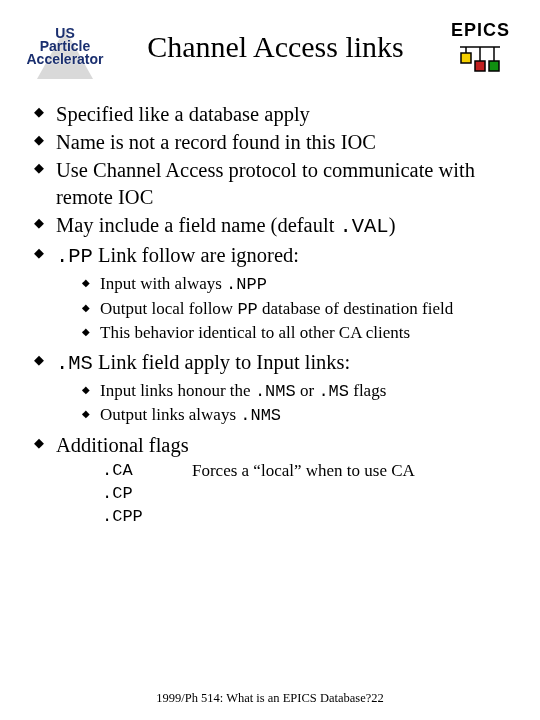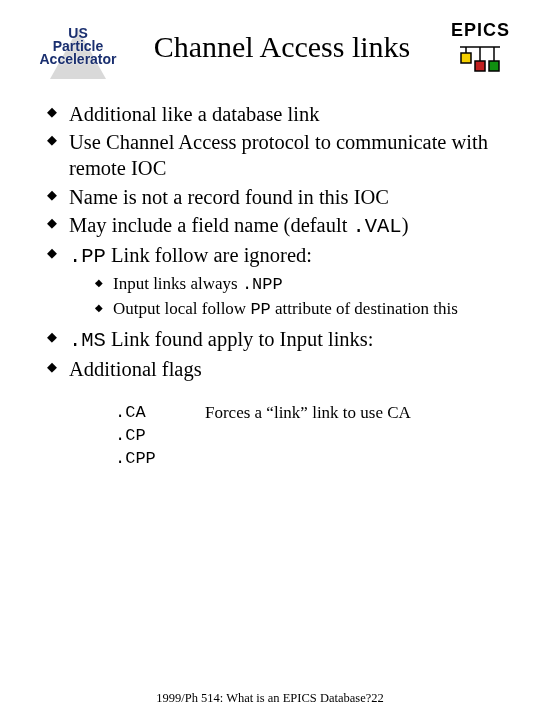--- a/index.html
+++ b/index.html
@@ -7,21 +7,21 @@
     padding: 0;
     width: 540px;
     height: 720px;
     font-family: 'Times New Roman', serif;
     background: white;
     color: black;
     position: relative;
     box-sizing: border-box;
   }
   .slide {
-    padding: 20px 30px 50px 43px;
+    padding: 20px 30px 50px 30px;
     box-sizing: border-box;
     width: 100%;
     height: 100%;
   }
   .header {
     display: flex;
     align-items: center;
     justify-content: space-between;
     margin-bottom: 28px;
   }
@@ -95,21 +95,21 @@
   ul.sub > li::before {
     content: "◆";
     position: absolute;
     left: 0;
     top: 3px;
     font-size: 10px;
   }
   .mono { font-family: 'Courier New', monospace; }
   .flag-table {
     margin-left: 46px;
-    margin-top: 20px;
+    margin-top: 2px;
   }
   .flag-row { display: flex; font-size: 17px; line-height: 1.35; }
   .flag-key { width: 90px; font-family: 'Courier New', monospace; }
   .flag-desc { flex: 1; }
   .footer {
     position: absolute;
     bottom: 14px;
     left: 30px;
     right: 30px;
     display: flex;
@@ -138,37 +138,42 @@
         <line x1="24" y1="4" x2="24" y2="18" stroke="black" stroke-width="1.5"></line>
         <line x1="38" y1="4" x2="38" y2="18" stroke="black" stroke-width="1.5"></line>
         <rect x="5" y="10" width="10" height="10" fill="#f5d000" stroke="black" stroke-width="1.5"></rect>
         <rect x="19" y="18" width="10" height="10" fill="#c02020" stroke="black" stroke-width="1.5"></rect>
         <rect x="33" y="18" width="10" height="10" fill="#109010" stroke="black" stroke-width="1.5"></rect>
       </svg>
     </div>
   </div>
 
   <ul class="main">
-    <li><span>Additional like a database link</span></li>
+    <li><span>Specified like a database apply</span></li>
+    <li><span>Name is not a record found in this IOC</span></li>
     <li><span>Use Channel Access protocol to communicate with remote IOC</span></li>
-    <li><span>Name is not a record found in this IOC</span></li>
     <li><span>May include a field name (default </span><span class="mono">.VAL</span><span>)</span></li>
     <li><span class="mono">.PP</span><span> Link follow are ignored:</span>
       <ul class="sub">
-        <li><span>Input links always </span><span class="mono">.NPP</span></li>
-        <li><span>Output local follow </span><span class="mono">PP</span><span> attribute of destination this</span></li>
+        <li><span>Input with always </span><span class="mono">.NPP</span></li>
+        <li><span>Output local follow </span><span class="mono">PP</span><span> database of destination field</span></li>
+        <li><span>This behavior identical to all other CA clients</span></li>
       </ul>
     </li>
-    <li><span class="mono">.MS</span><span> Link found apply to Input links:</span>
+    <li><span class="mono">.MS</span><span> Link field apply to Input links:</span>
+      <ul class="sub">
+        <li><span>Input links honour the </span><span class="mono">.NMS</span><span> or </span><span class="mono">.MS</span><span> flags</span></li>
+        <li><span>Output links always </span><span class="mono">.NMS</span></li>
+      </ul>
     </li>
     <li><span>Additional flags</span>
       <div class="flag-table">
         <div class="flag-row">
           <div class="flag-key">.CA</div>
-          <div class="flag-desc">Forces a “link” link to use CA</div>
+          <div class="flag-desc">Forces a “local” when to use CA</div>
         </div>
         <div class="flag-row">
           <div class="flag-key">.CP</div>
         </div>
         <div class="flag-row">
           <div class="flag-key">.CPP</div>
         </div>
       </div>
     </li>
   </ul>

